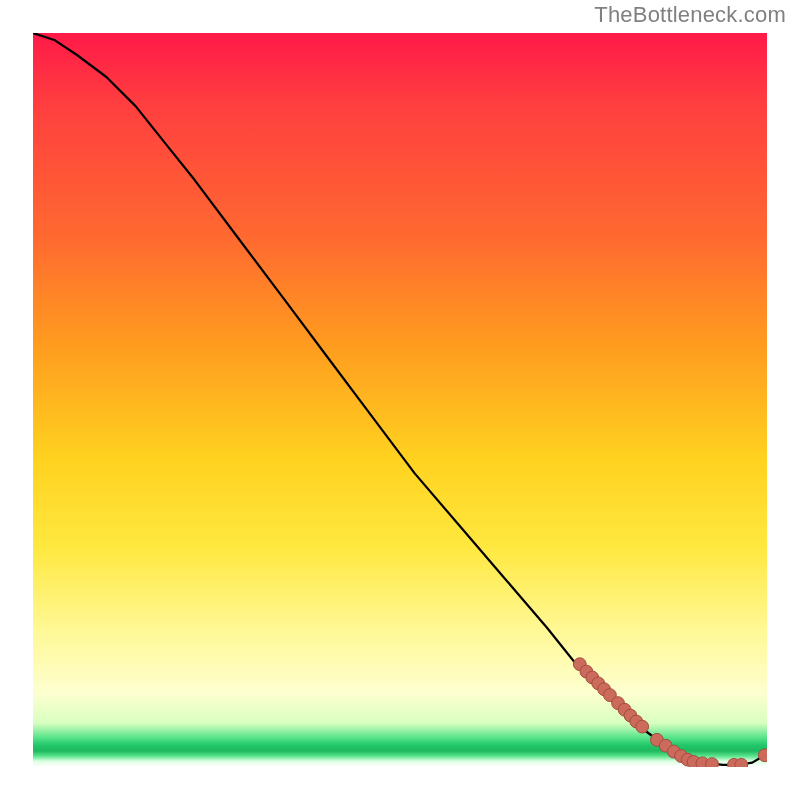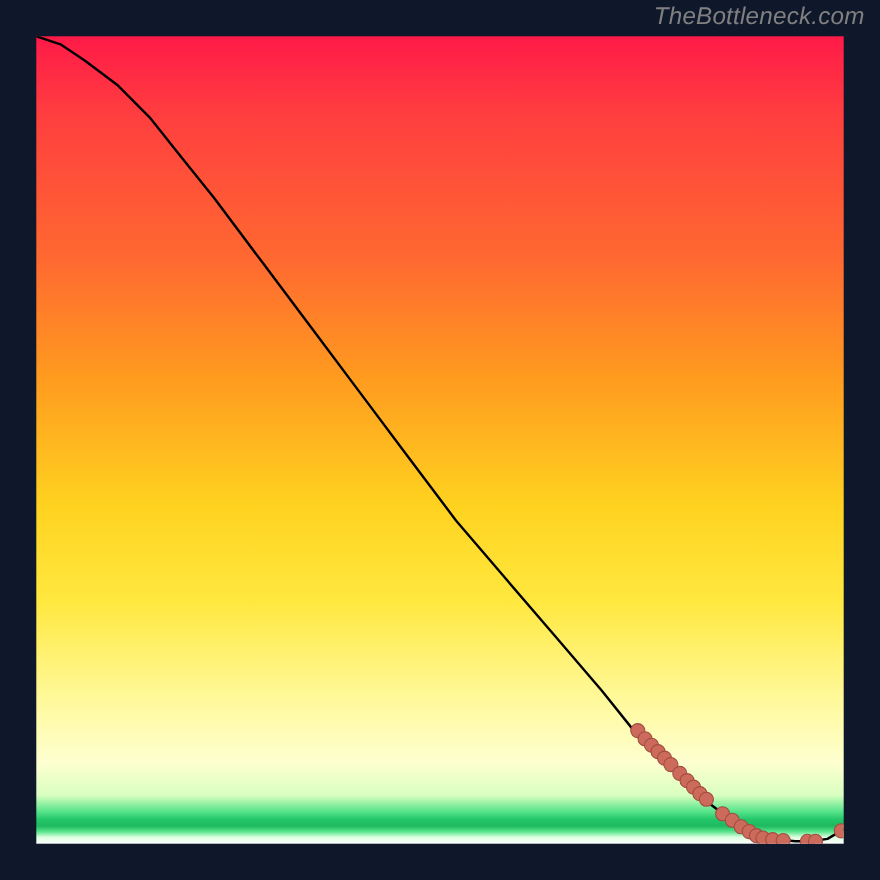--- a/index.html
+++ b/index.html
@@ -8,22 +8,21 @@
     width: 800px;
     height: 800px;
     background: #000;
     overflow: hidden;
     font-family: Arial, Helvetica, sans-serif;
   }
   .frame {
     position: relative;
     width: 800px;
     height: 800px;
-    background: #0f172a;
-    font-style: italic;
+    background: #ffffff;
   }
   .watermark {
     position: absolute;
     top: 2px;
     right: 14px;
     color: #808080;
     font-size: 22px;
     font-weight: 500;
     letter-spacing: 0.2px;
     z-index: 10;

